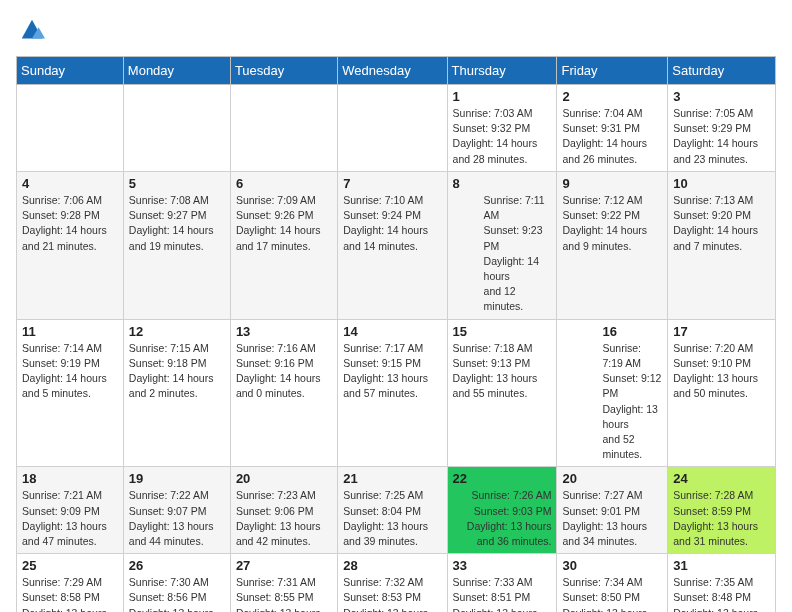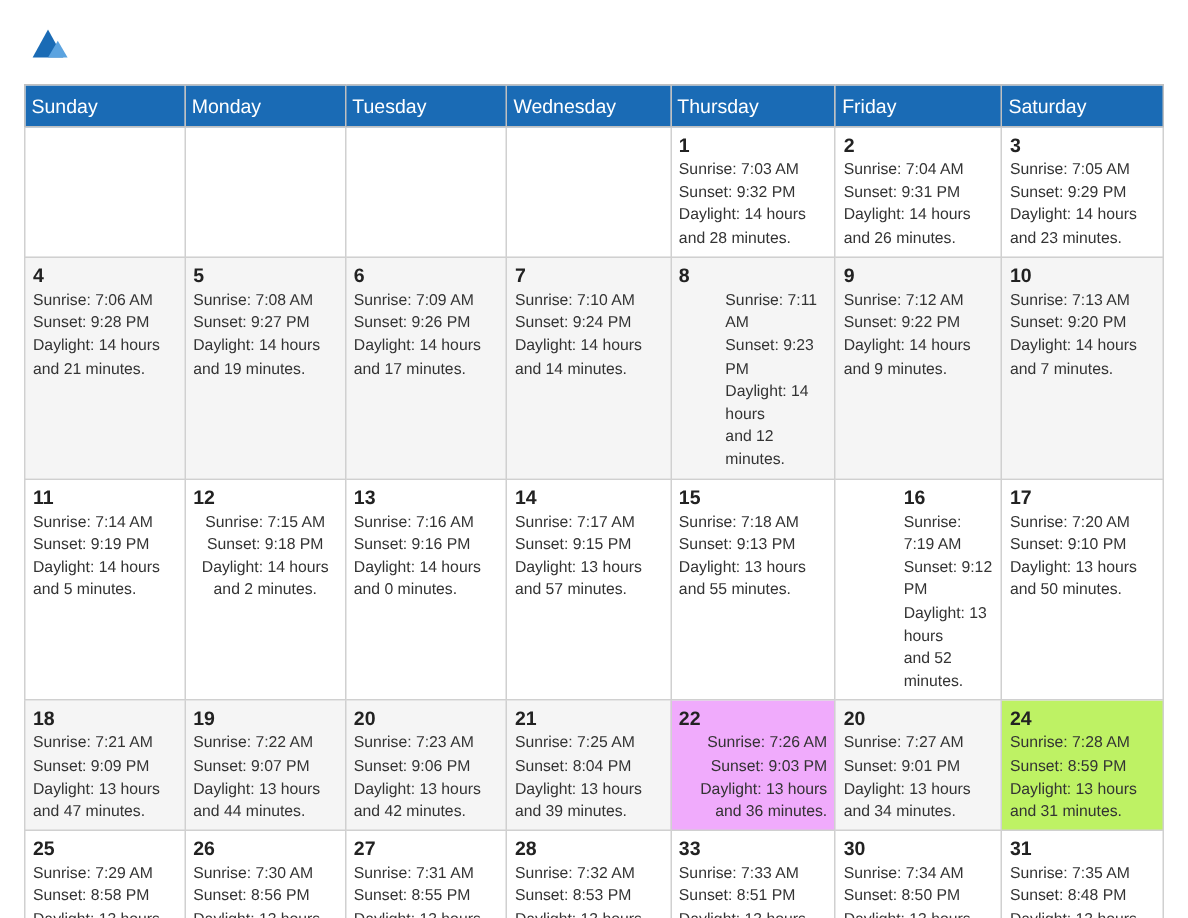--- a/index.html
+++ b/index.html
@@ -226,21 +226,21 @@
       <tr>
         <td style="background: rgb(255, 255, 255);">
           <div class="day-number">11</div>
           <div class="day-info" style="white-space: pre-line;">Sunrise: 7:14 AM
 Sunset: 9:19 PM
 Daylight: 14 hours
 and 5 minutes.</div>
         </td>
         <td style="background: rgb(255, 255, 255);">
           <div class="day-number">12</div>
-          <div class="day-info" style="white-space: pre-line; text-align: center;">Sunrise: 7:15 AM
+          <div class="day-info" style="white-space: pre-line;">Sunrise: 7:15 AM
 Sunset: 9:18 PM
 Daylight: 14 hours
 and 2 minutes.</div>
         </td>
         <td style="background: rgb(255, 255, 255);">
           <div class="day-number">13</div>
           <div class="day-info" style="white-space: pre-line;">Sunrise: 7:16 AM
 Sunset: 9:16 PM
 Daylight: 14 hours
 and 0 minutes.</div>
@@ -296,21 +296,21 @@
 Daylight: 13 hours
 and 42 minutes.</div>
         </td>
         <td style="background: rgb(245, 245, 245);">
           <div class="day-number">21</div>
           <div class="day-info" style="white-space: pre-line;">Sunrise: 7:25 AM
 Sunset: 8:04 PM
 Daylight: 13 hours
 and 39 minutes.</div>
         </td>
-        <td style="background: #f0abfc;">
+        <td style="background: #22c55e;">
           <div class="day-number">22</div>
           <div class="day-info" style="white-space: pre-line; text-align: right;">Sunrise: 7:26 AM
 Sunset: 9:03 PM
 Daylight: 13 hours
 and 36 minutes.</div>
         </td>
         <td style="background: rgb(245, 245, 245);">
           <div class="day-number">20</div>
           <div class="day-info" style="white-space: pre-line;">Sunrise: 7:27 AM
 Sunset: 9:01 PM

